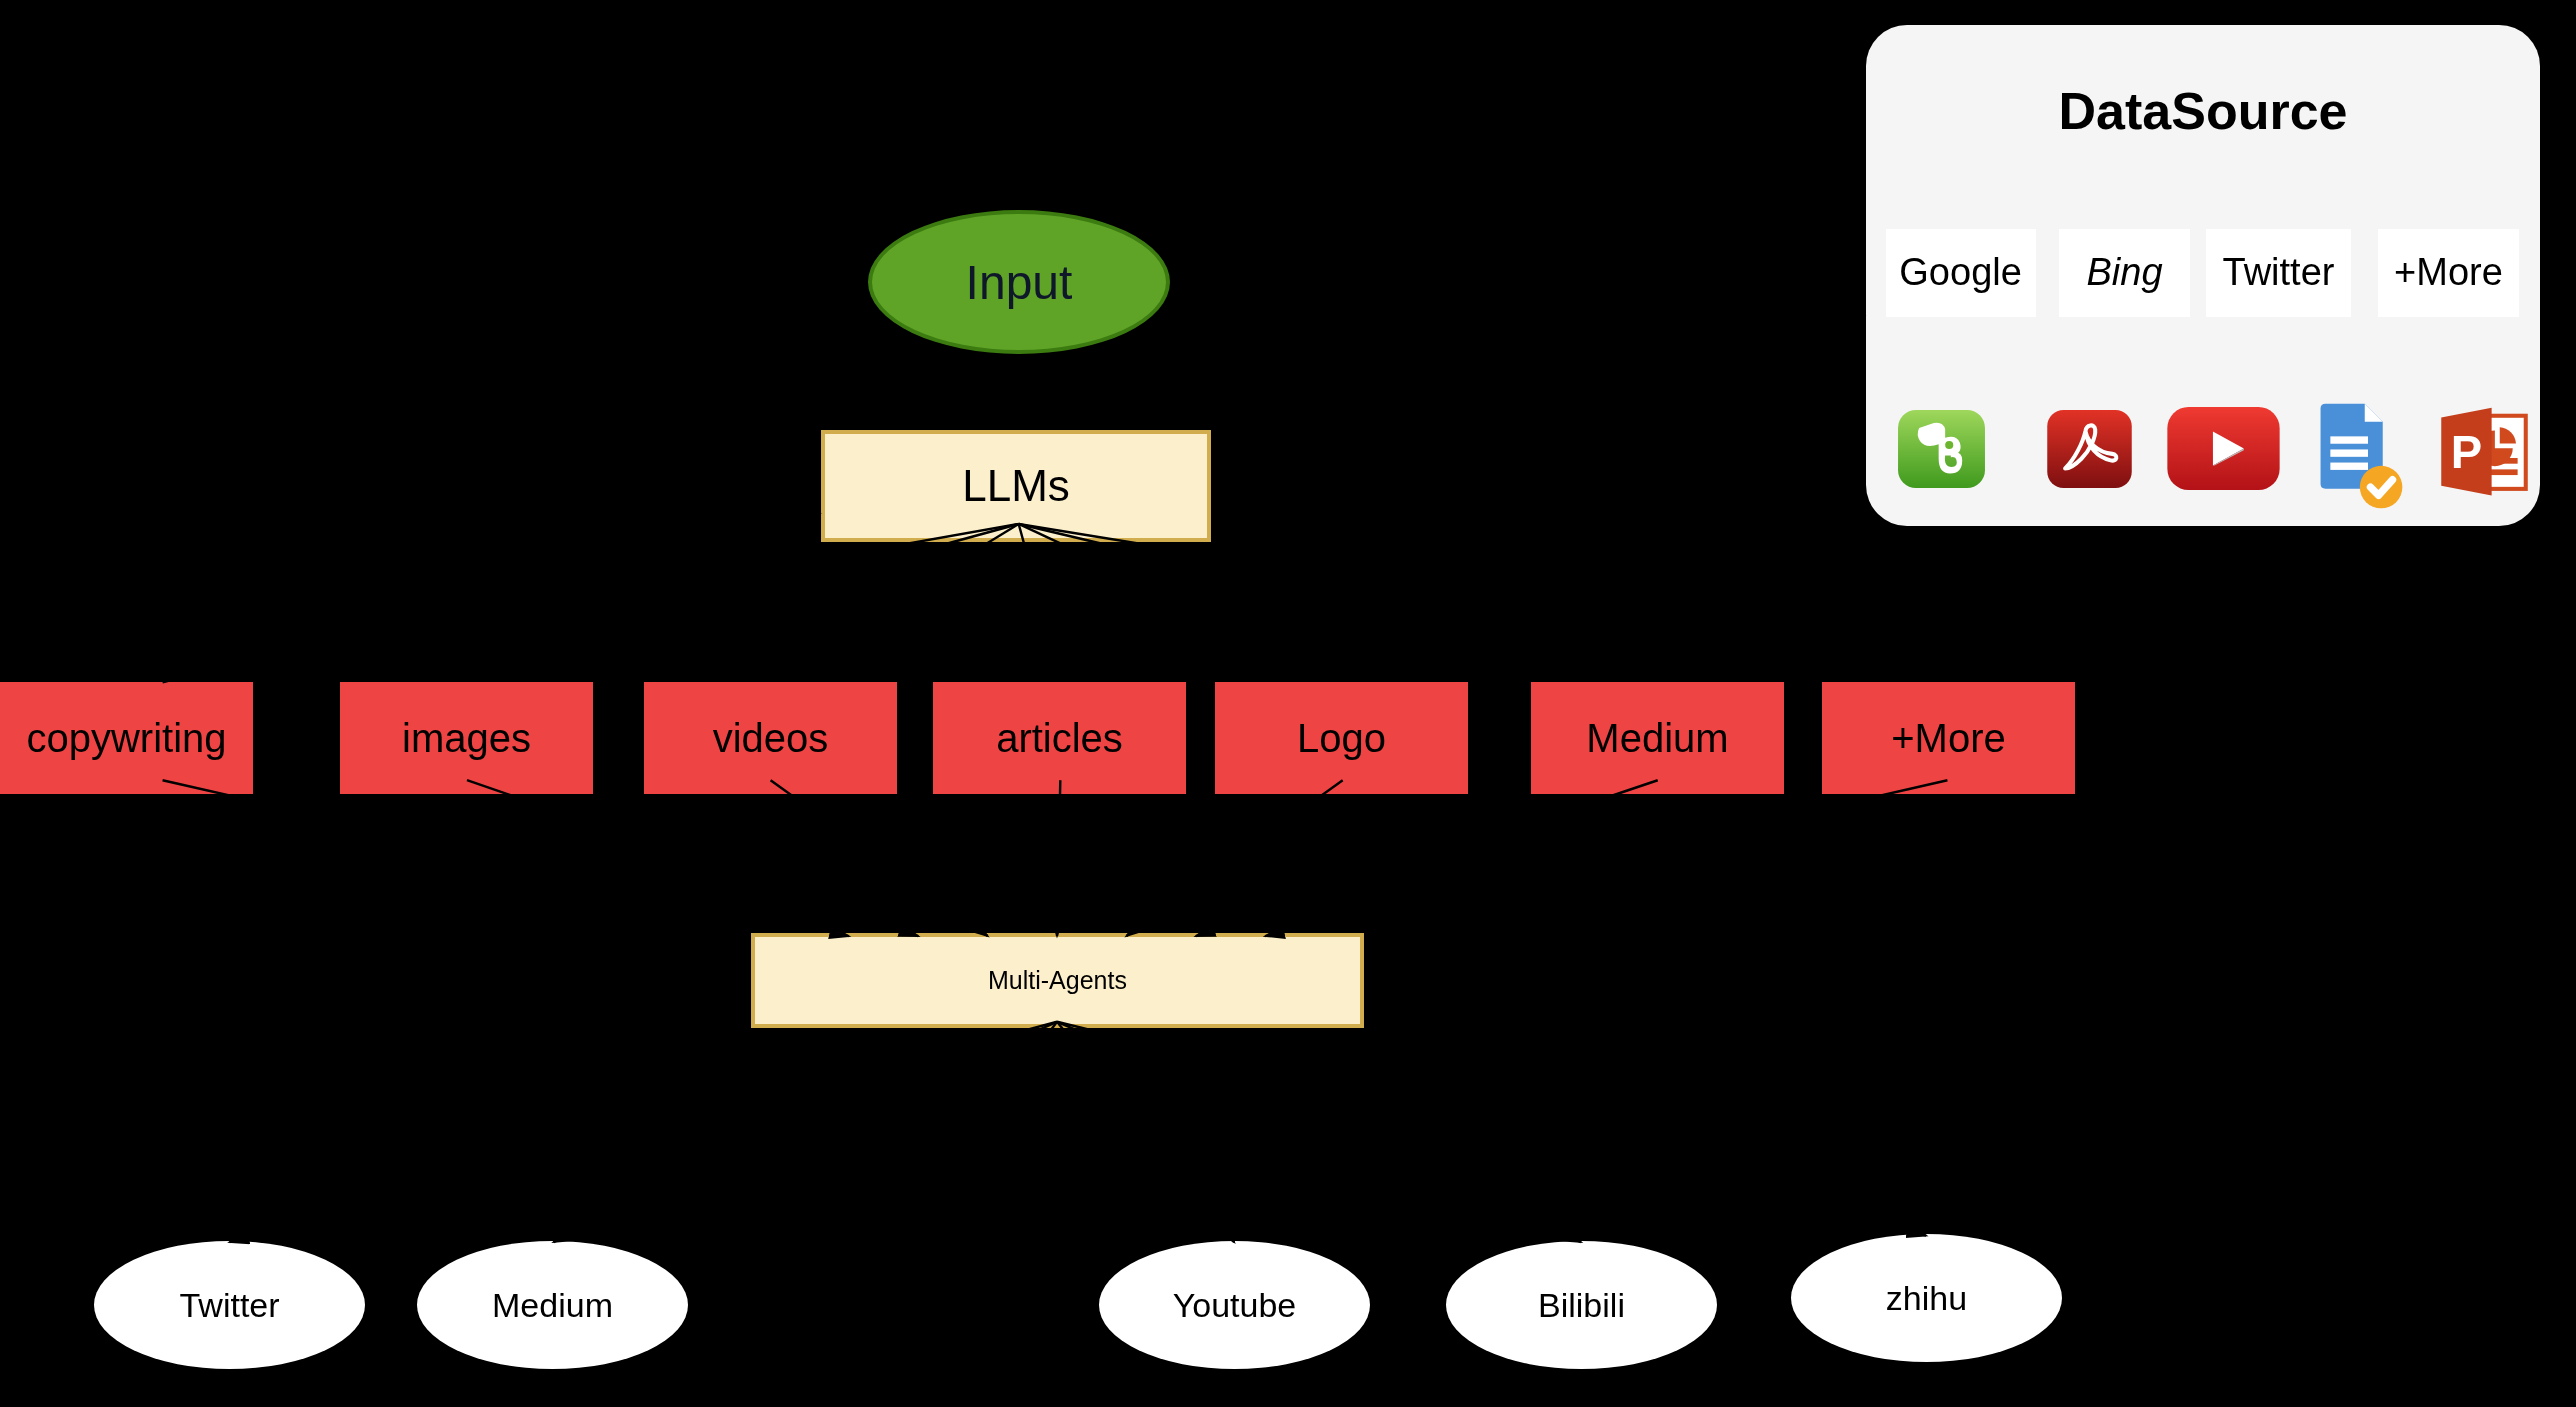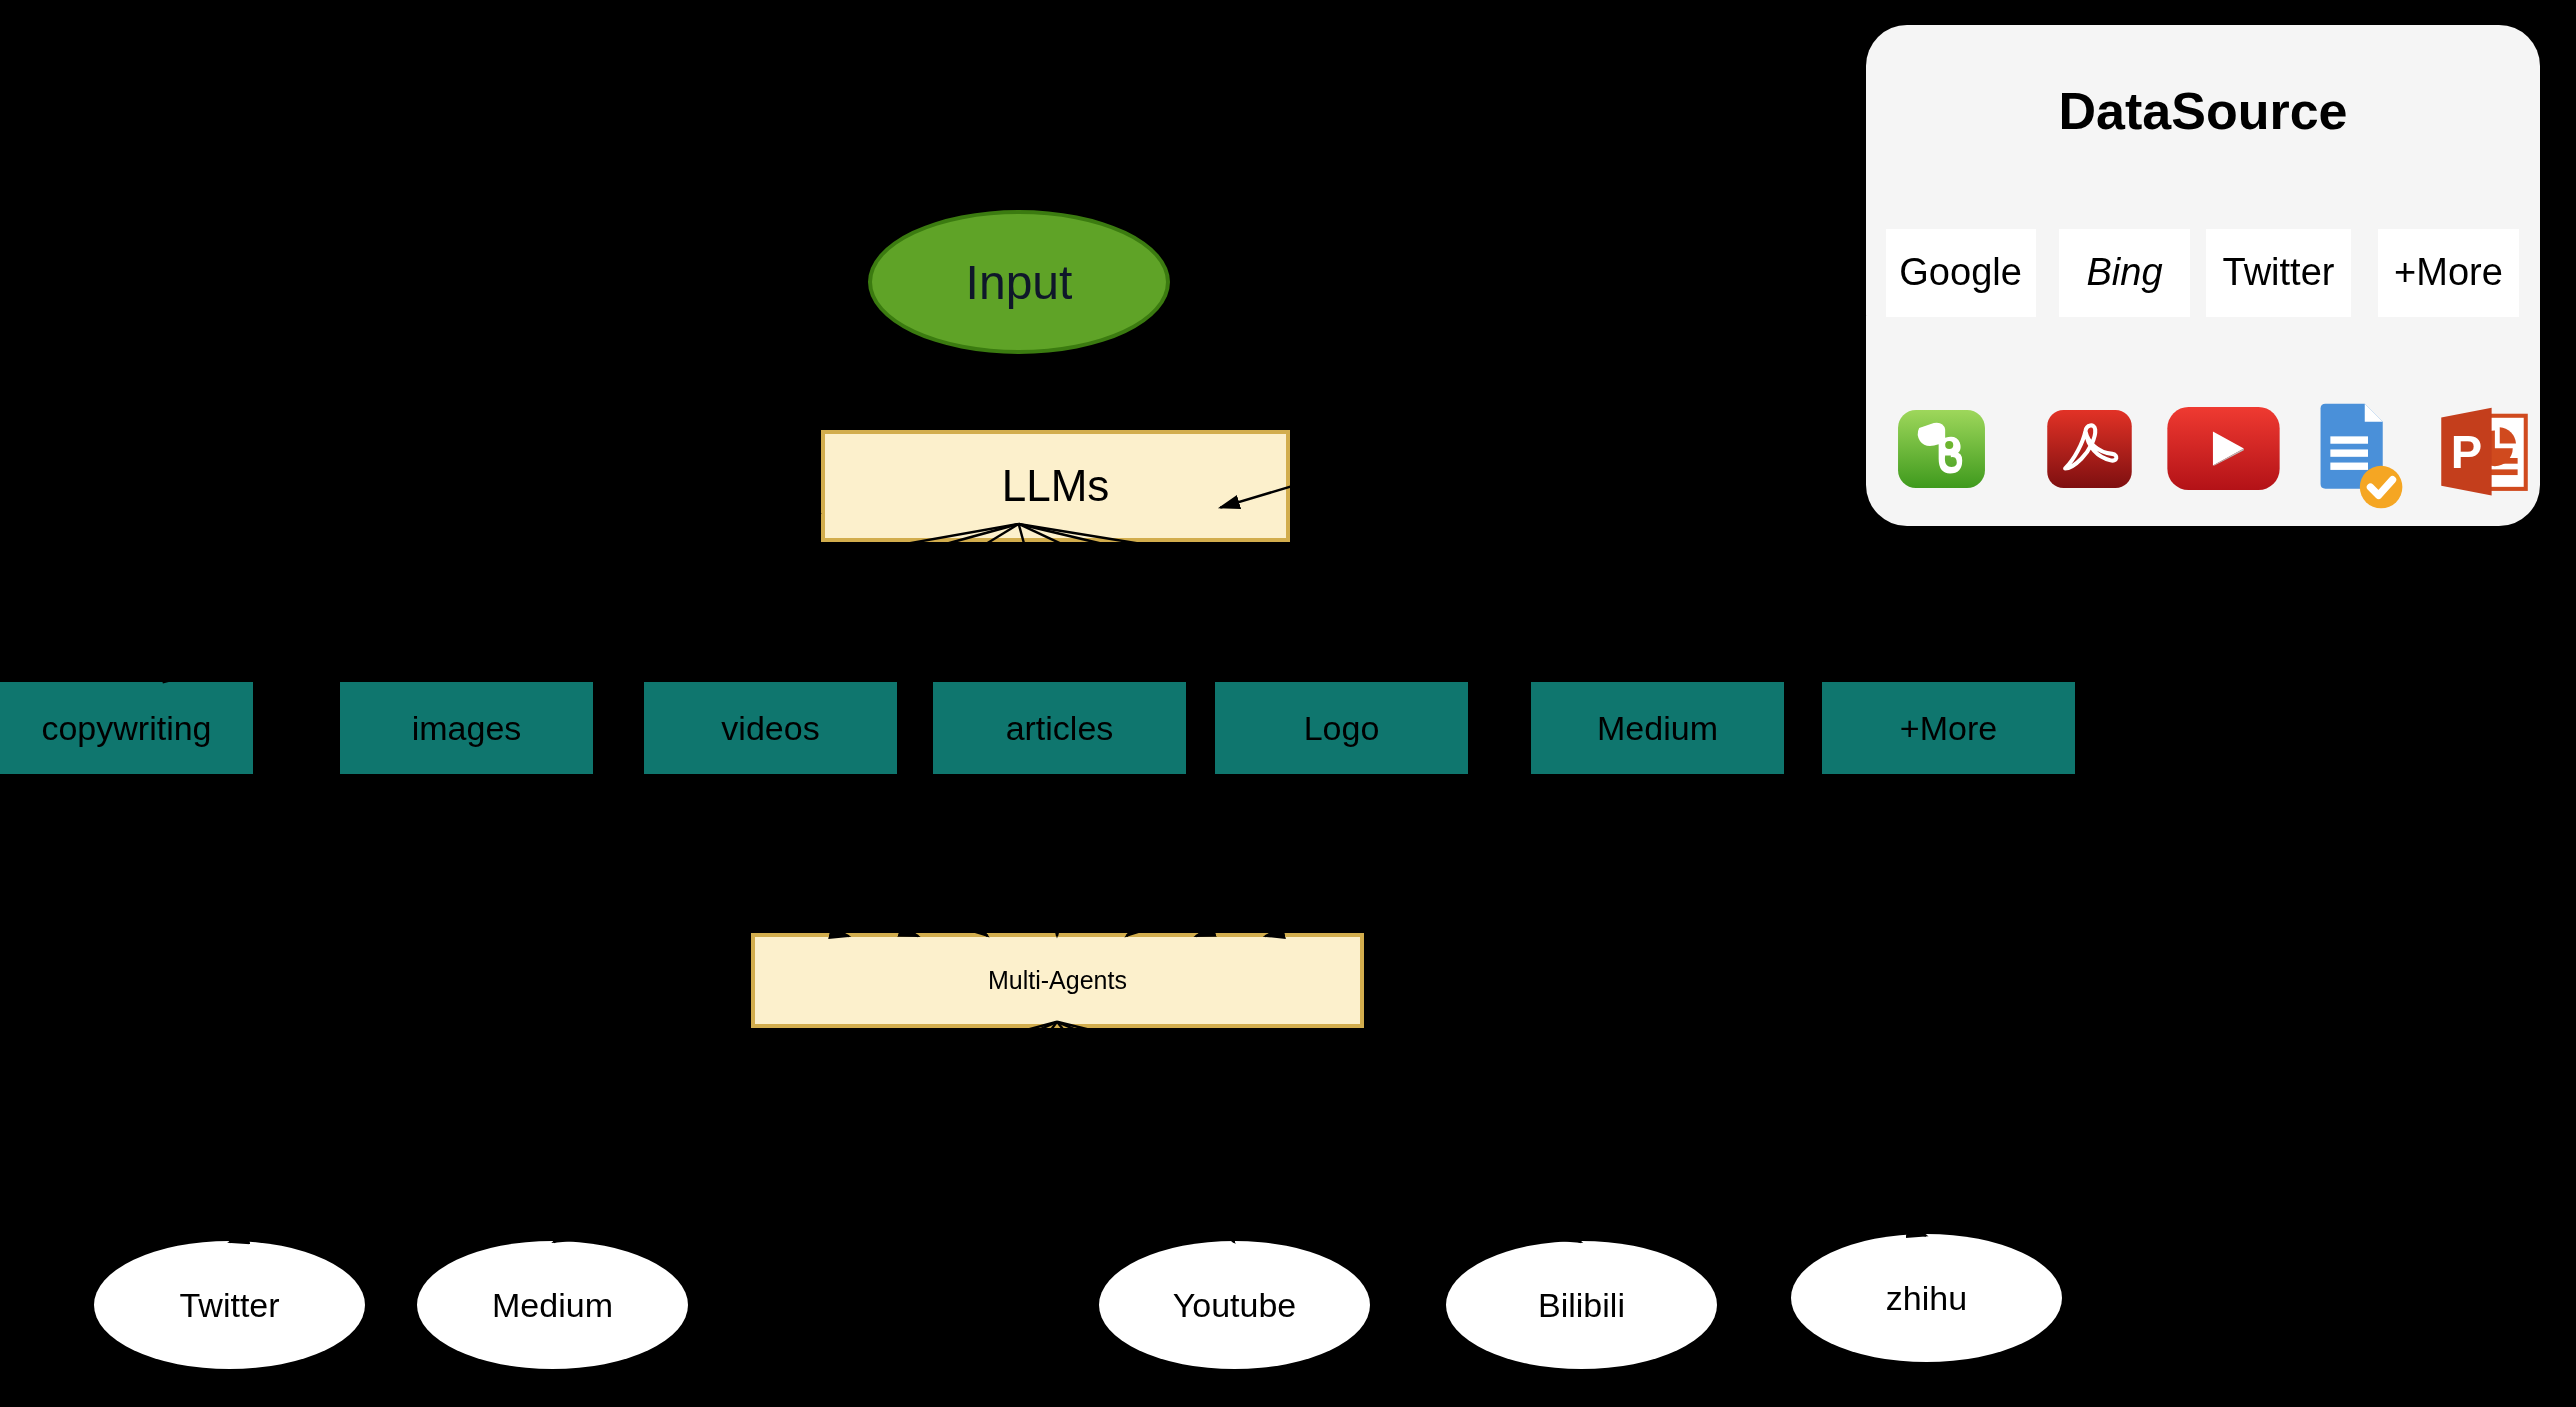--- a/index.html
+++ b/index.html
@@ -23,25 +23,25 @@
   }
   #input-node {
     left: 868px; top: 210px; width: 302px; height: 144px;
     background: var(--green); border: 4.9px solid var(--green_border);
     border-radius: 50%;
     color: #0f172a; font-size: 48px;
   }
   .agent-box {
     background: var(--cream); border: 4.1px solid var(--cream_border);
   }
-  #llms-node { left: 821px; top: 430px; width: 469px; height: 112px; font-size: 44px; }
+  #llms-node { left: 821px; top: 430px; width: 390px; height: 112px; font-size: 44px; }
   #multi-agents-node { left: 751px; top: 933px; width: 613px; height: 95px; font-size: 25px; }
   .output-box {
-    top: 682px; width: 253px; height: 92px;
-    background: #0f766e; font-size: 34px;
+    top: 682px; width: 253px; height: 112px;
+    background: #ef4444; font-size: 40px;
   }
   .output-box:nth-of-type(1) { left: 36px; }
   #out-images   { left: 340px; }
   #out-videos   { left: 644px; }
   #out-articles { left: 933px; }
   #out-logo     { left: 1215px; }
   #out-slogan   { left: 1531px; }
   #out-more     { left: 1822px; }
   .platform-ellipse {
     top: 1241px; width: 271px; height: 128px;

